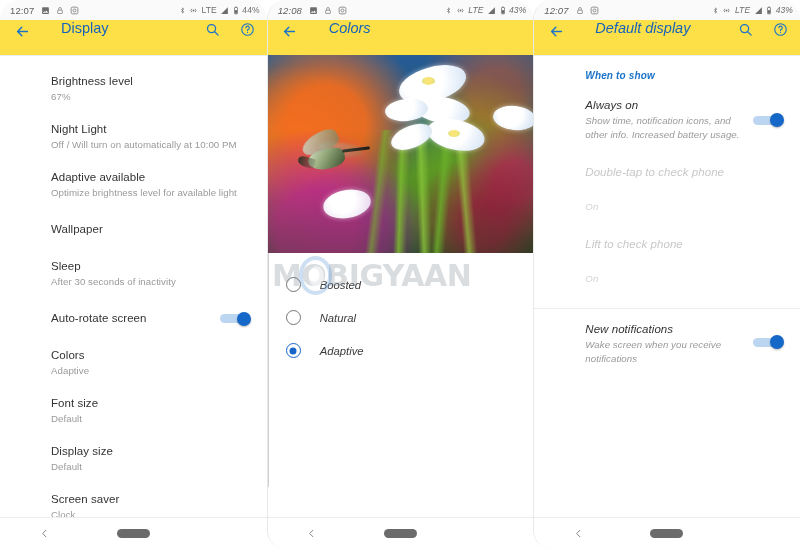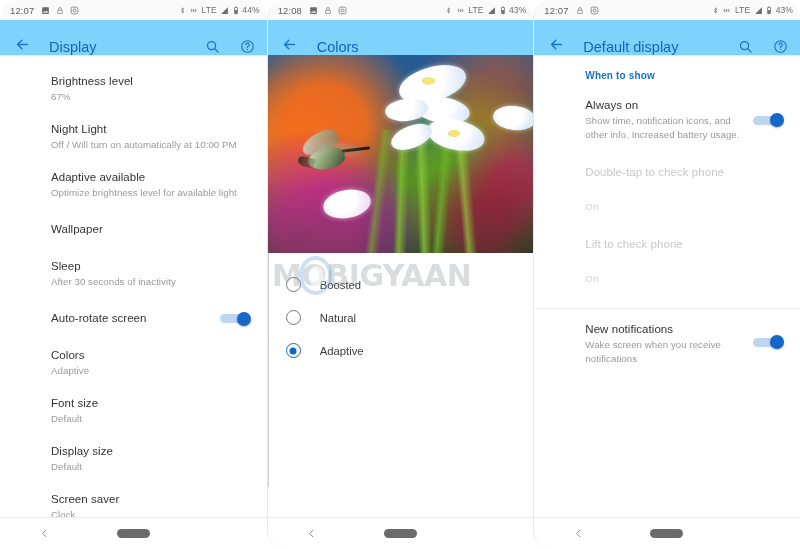--- a/index.html
+++ b/index.html
@@ -17,21 +17,21 @@
   .phone {
     width: 266.66px;
     height: 549px;
     background: #ffffff;
     position: relative;
     overflow: hidden;
     display: flex;
     flex-direction: column;
     border-radius: 19px;
   }
-  .phone + .phone { border-left: 1px solid #e8e8e8; }
+  .phone + .phone { border-left: 1px solid #e8e8e8; font-style: italic; }
 
   
   .statusbar {
     height: 20px;
     flex: 0 0 20px;
     background: #fafafa;
     display: flex;
     align-items: center;
     padding: 0 7px 0 10px;
     font-size: 9px;
@@ -42,25 +42,25 @@
   .sb-left-icons { display: flex; align-items: center; gap: 6px; flex: 1; }
   .sb-right { display: flex; align-items: center; gap: 3.5px; }
   .sb-right .sb-text { font-size: 8.5px; color: #6d6d6d; }
   .ic { display: inline-block; line-height: 0; }
   .ic svg { display: block; }
 
   
   .appbar {
     height: 35px;
     flex: 0 0 35px;
-    background: #7dd3fc;
+    background: #fde047;
     display: flex;
-    align-items: flex-end;
+    align-items: flex-start;
     padding: 0 10px 0 11px;
-    gap: 0;
+    gap: 12px;
   }
   .appbar .back {
     width: 22px; height: 22px;
     display: flex; align-items: center; justify-content: center;
     color: #1a73c8;
     cursor: pointer;
   }
   .appbar .title {
     margin-left: 16px;
     font-size: 14.5px;

